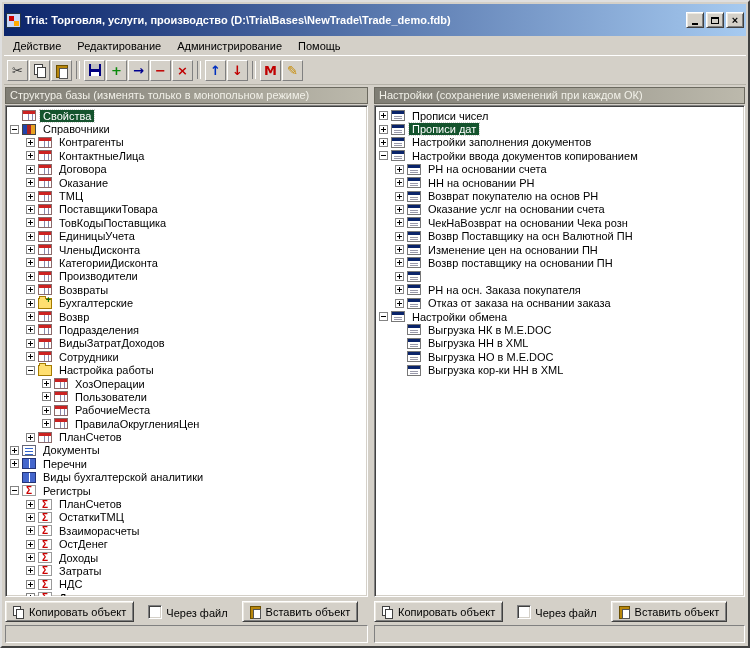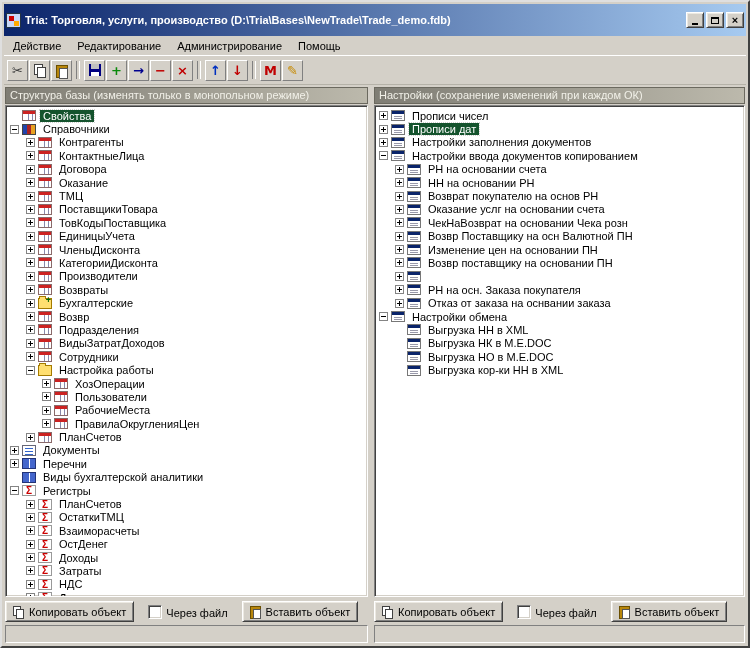--- a/index.html
+++ b/index.html
@@ -513,27 +513,27 @@
             <div class="tree-row">
               <span class="indent" style="width: 0px;"></span>
               <span class="expander box minus"></span>
               <span class="node-icon icon-form"></span>
               <span class="node-label">Настройки обмена</span>
             </div>
             <div class="tree-row">
               <span class="indent" style="width: 16px;"></span>
               <span class="expander blank"></span>
               <span class="node-icon icon-form"></span>
+              <span class="node-label">Выгрузка НК в M.E.DOC</span>
+            </div>
+            <div class="tree-row">
+              <span class="indent" style="width: 16px;"></span>
+              <span class="expander blank"></span>
+              <span class="node-icon icon-form"></span>
               <span class="node-label">Выгрузка НН в XML</span>
-            </div>
-            <div class="tree-row">
-              <span class="indent" style="width: 16px;"></span>
-              <span class="expander blank"></span>
-              <span class="node-icon icon-form"></span>
-              <span class="node-label">Выгрузка НК в M.E.DOC</span>
             </div>
             <div class="tree-row">
               <span class="indent" style="width: 16px;"></span>
               <span class="expander blank"></span>
               <span class="node-icon icon-form"></span>
               <span class="node-label">Выгрузка НО в M.E.DOC</span>
             </div>
             <div class="tree-row">
               <span class="indent" style="width: 16px;"></span>
               <span class="expander blank"></span>

